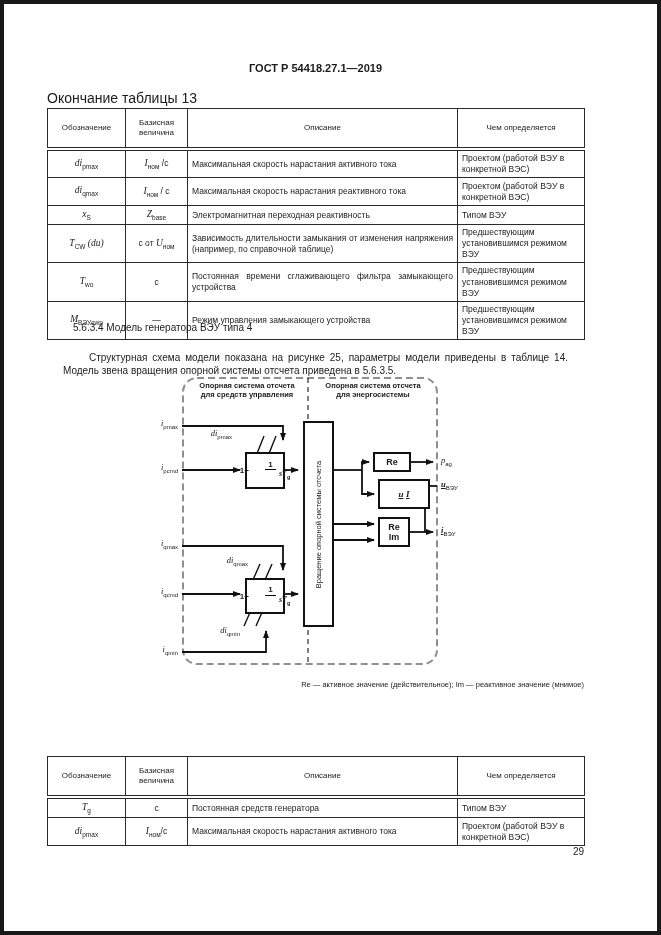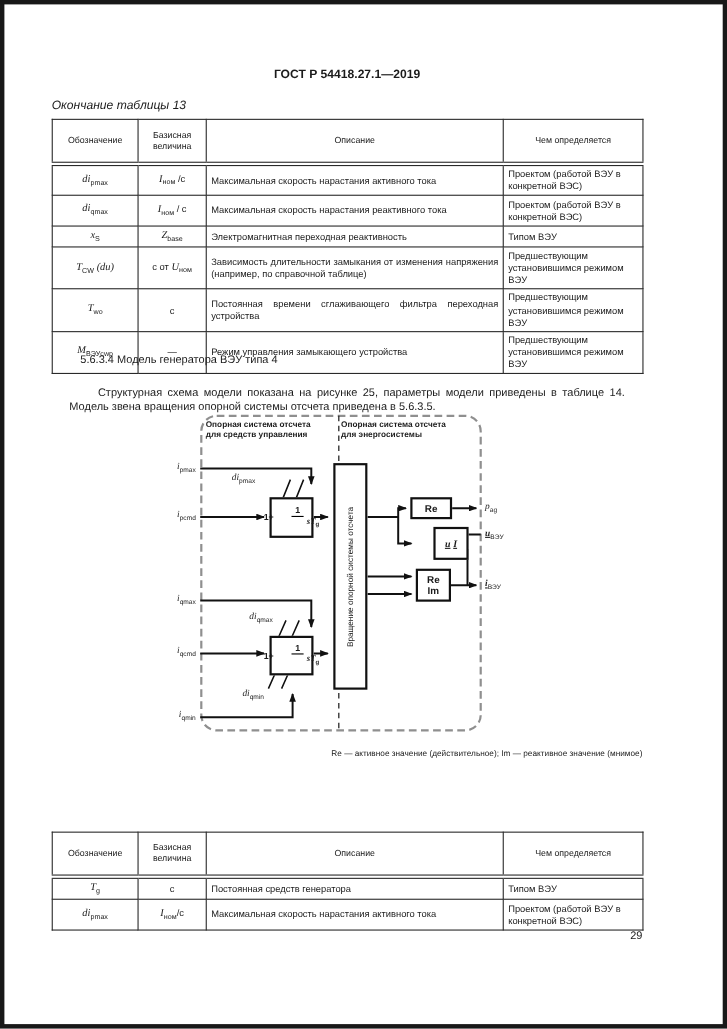--- a/index.html
+++ b/index.html
@@ -3,21 +3,21 @@
 <meta charset="utf-8">
 <style>
   html,body{margin:0;padding:0;background:#444;}
   .page{
     position:relative;width:653px;height:927px;background:#fff;
     border:4px solid #181818;overflow:hidden;
     font-family:"Liberation Sans",sans-serif;color:#1b1b1b;
   }
   .abs{position:absolute;}
   .doc-number{top:58px;left:43px;width:537px;text-align:center;font-weight:bold;font-size:11px;}
-  .cont-note{top:86px;left:43px;font-style:italic;font-size:11px;}
+  .cont-note{top:86px;left:43px;font-size:14px;}
   
   table.gtab{position:absolute;left:43px;width:537px;border-collapse:collapse;table-layout:fixed;
     font-size:8.5px;line-height:1.3;}
   table.gtab th,table.gtab td{border:1px solid #2a2a2a;padding:2px 4px;vertical-align:middle;}
   table.gtab th{font-weight:normal;font-size:8px;text-align:center;height:34px;
     border-bottom:4px double #2a2a2a;}
   td.c-sym{text-align:center;font-size:9px;}
   td.c-base{text-align:center;font-size:8.5px;}
   td.c-desc{text-align:justify;}
   td.c-det{font-size:8.5px;}
@@ -31,21 +31,21 @@
   .sect-p{margin:16px;text-indent:26px;text-align:justify;}
   
   .figure{top:370px;left:136px;width:324px;height:302px;}
   .figure svg{position:absolute;left:0;top:0;}
   .frame{fill:none;stroke:#8f8f8f;stroke-width:2;stroke-dasharray:7 4;}
   .divline{stroke:#2a2a2a;stroke-width:1.2;stroke-dasharray:5 4;fill:none;}
   .w2{stroke:#111;stroke-width:1.8;fill:none;}
   .slash{stroke:#111;stroke-width:1.4;fill:none;}
   .blk{position:absolute;background:#fff;border:2px solid #111;display:flex;
     align-items:center;justify-content:center;box-sizing:border-box;}
-  .flabel{position:absolute;font-weight:bold;font-size:7.5px;line-height:9px;}
+  .flabel{position:absolute;font-weight:bold;font-size:7.5px;line-height:9px;text-align:center;}
   .sig{position:absolute;font-size:8.5px;white-space:nowrap;}
   .sig i{font-family:"Liberation Serif",serif;font-style:italic;}
   .sig sub{font-size:6px;}
   .sig.rt{text-align:right;}
   .und i{text-decoration:underline;font-weight:bold;}
   .lag{font-size:8px;display:flex;align-items:center;gap:2px;font-weight:bold;}
   .frac{display:inline-flex;flex-direction:column;align-items:center;line-height:1.05;}
   .frac .num{border-bottom:1px solid #000;padding:0 3px;}
   .frac .den i{font-family:"Liberation Serif",serif;font-style:italic;font-weight:bold;margin-left:28px;}
   .frac .den sub{font-size:5.5px;}
@@ -100,21 +100,21 @@
       </tr>
       <tr style="height:26px">
         <td class="c-sym"><span class="sym"><i>T</i><sub>CW</sub><i> (du)</i></span></td>
         <td class="c-base"><span>с от </span><i>U</i><sub>ном</sub></td>
         <td class="c-desc">Зависимость длительности замыкания от изменения напряжения (например, по справочной таблице)</td>
         <td class="c-det">Предшествующим установившимся режимом ВЭУ</td>
       </tr>
       <tr style="height:26px">
         <td class="c-sym"><span class="sym"><i>T</i><sub>wo</sub></span></td>
         <td class="c-base"><span>с</span></td>
-        <td class="c-desc">Постоянная времени сглаживающего фильтра переходная устройства</td>
+        <td class="c-desc">Постоянная времени сглаживающего фильтра замыкающего устройства</td>
         <td class="c-det">Предшествующим установившимся режимом ВЭУ</td>
       </tr>
       <tr style="height:24px">
         <td class="c-sym"><span class="sym"><i>M</i><sub>ВЭУcwp</sub></span></td>
         <td class="c-base"><span>—</span></td>
         <td class="c-desc">Режим управления замыкающего устройства</td>
         <td class="c-det">Предшествующим установившимся режимом ВЭУ</td>
       </tr>
     </tbody>
   </table>
@@ -183,21 +183,21 @@
             <span class="den"><i>sT</i><sub>g</sub></span>
           </span>
         </span>
     </div>
     <div class="blk" style="left:163px;top:47px;width:31px;height:206px;">
       <span class="vtext">Вращение опорной системы отсчета</span>
     </div>
     <div class="blk bold-s" style="left:233px;top:78px;width:38px;height:20px;">
       <span>Re</span>
     </div>
-    <div class="blk bold-s und" style="left:254px;top:105px;width:32px;height:30px;">
+    <div class="blk bold-s und" style="left:238px;top:105px;width:52px;height:30px;">
       <span class="sig und" style="position:static;font-size:9px;"><i>u</i>&nbsp;<i>I</i></span>
     </div>
     <div class="blk bold-s" style="left:238px;top:143px;width:32px;height:30px;">
       <span>
           <span style="display:block">Re</span>
           <span style="display:block">Im</span>
         </span>
     </div>
 
     <div class="sig rt" style="left:4px;top:44px;width:34px;"><i>i</i><sub>pmax</sub></div>

